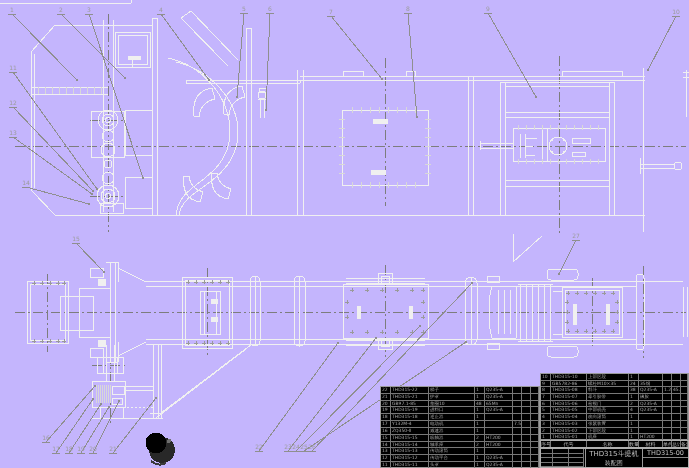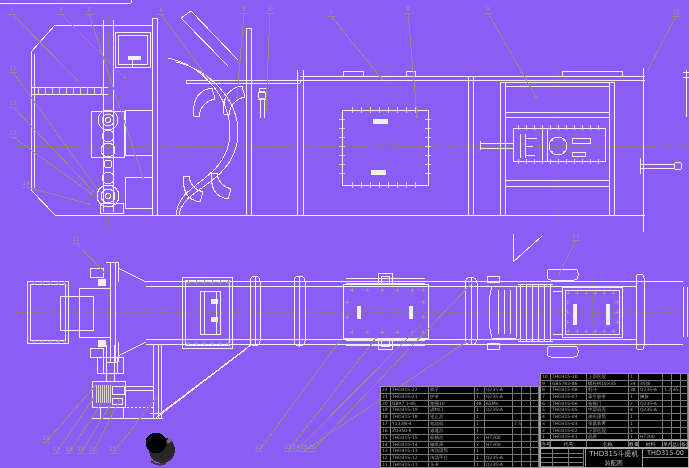--- a/index.html
+++ b/index.html
@@ -1,16 +1,16 @@
 <!DOCTYPE html>
 <html><head>
 <meta charset="utf-8">
 <style>
   html,body{margin:0;padding:0;background:#000;}
-  .wrap{position:relative;width:689px;height:468px;background:#8b5cf6;overflow:hidden;
+  .wrap{position:relative;width:689px;height:468px;background:#c4b5fd;overflow:hidden;
         font-family:"DejaVu Sans",sans-serif;}
   .wrap svg{position:absolute;left:0;top:0;}
 
   
   .bom{position:absolute;box-sizing:border-box;border:1px solid #9a9a9a;background:#000;}
   .bom-row{display:grid;box-sizing:border-box;border-bottom:1px solid #787878;}
   .bom-cell{box-sizing:border-box;border-right:1px solid #787878;overflow:hidden;
             white-space:nowrap;font-size:4.5px;line-height:6.4px;color:#a6a6a6;
             padding-left:1px;}
   .bom-right .bom-row{grid-template-columns:10px 36px 42px 10px 24px 9px 9px auto;height:6.7px;}

